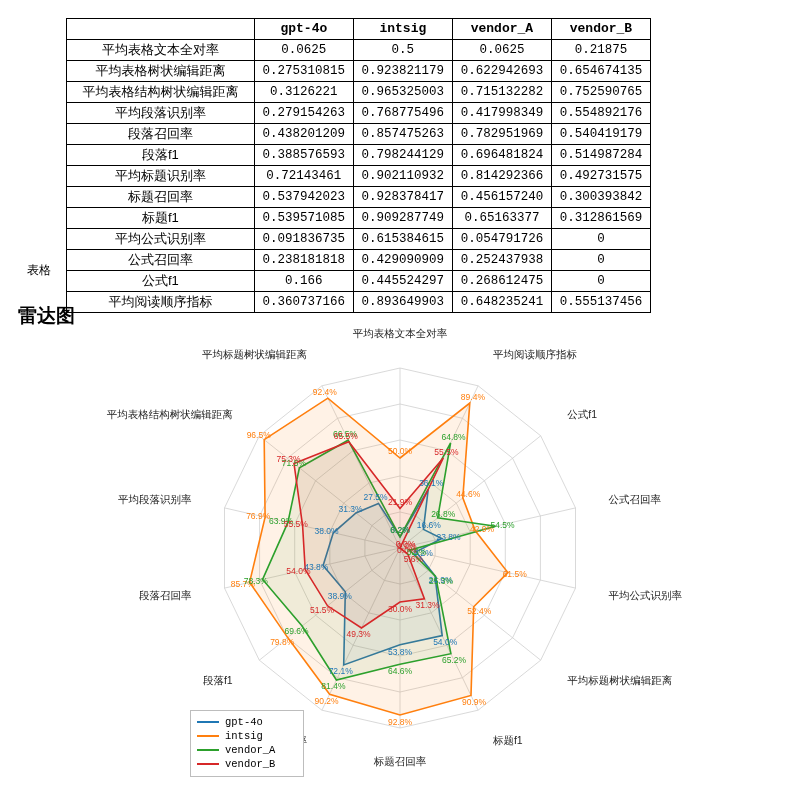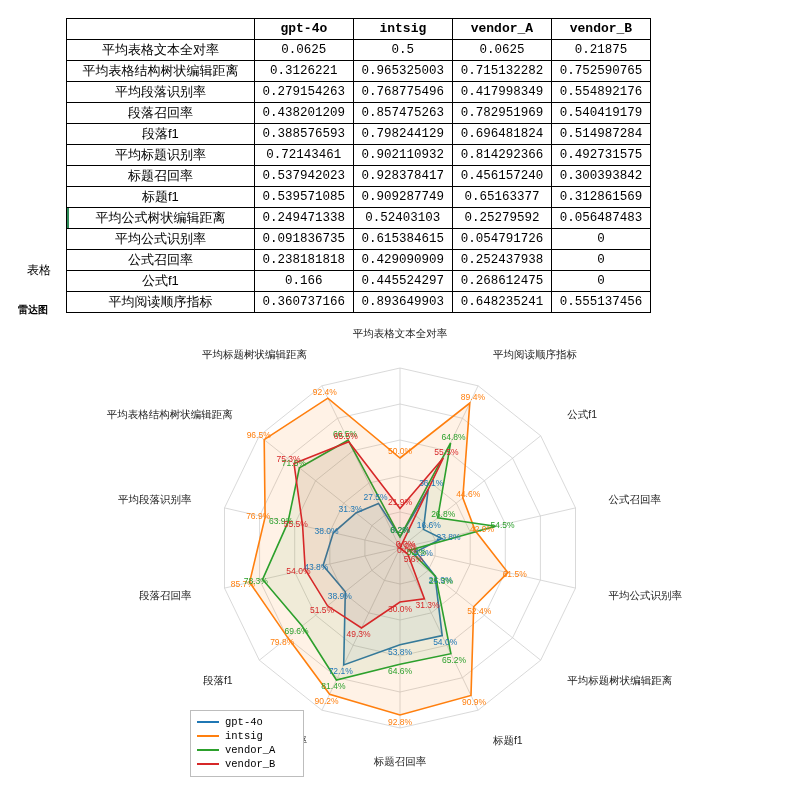--- a/index.html
+++ b/index.html
@@ -49,21 +49,21 @@
     width:95px;
   }
   .hl-left{box-shadow:inset 2px 0 0 #2e8b57;}
   
   #label-table{
     position:absolute;left:27px;top:262px;
     font-size:12px;
   }
   #label-radar{
     position:absolute;left:18px;top:303px;
-    font-size:10px;font-weight:bold;
+    font-size:19px;font-weight:bold;
   }
   
   #radar-area{
     position:absolute;left:0;top:318px;width:799px;height:479px;
   }
   #radar-svg{display:block;}
   .ax-label{font-family:"Liberation Sans",sans-serif;font-size:10.5px;fill:#222;}
   .val-label{font-family:"Liberation Sans",sans-serif;font-size:8.5px;}
   
   #legend{
@@ -95,20 +95,27 @@
     </thead>
     <tbody id="table-body">
         <tr>
           <td class="label">平均表格文本全对率</td>
           <td class="num">0.0625</td>
           <td class="num">0.5</td>
           <td class="num">0.0625</td>
           <td class="num">0.21875</td>
         </tr>
         <tr>
+          <td class="label">平均表格树状编辑距离</td>
+          <td class="num">0.275310815</td>
+          <td class="num">0.923821179</td>
+          <td class="num">0.622942693</td>
+          <td class="num">0.654674135</td>
+        </tr>
+        <tr>
           <td class="label">平均表格结构树状编辑距离</td>
           <td class="num">0.3126221</td>
           <td class="num">0.965325003</td>
           <td class="num">0.715132282</td>
           <td class="num">0.752590765</td>
         </tr>
         <tr>
           <td class="label">平均段落识别率</td>
           <td class="num">0.279154263</td>
           <td class="num">0.768775496</td>
@@ -142,27 +149,20 @@
           <td class="num">0.928378417</td>
           <td class="num">0.456157240</td>
           <td class="num">0.300393842</td>
         </tr>
         <tr>
           <td class="label">标题f1</td>
           <td class="num">0.539571085</td>
           <td class="num">0.909287749</td>
           <td class="num">0.65163377</td>
           <td class="num">0.312861569</td>
-        </tr>
-        <tr>
-          <td class="label hl-left">平均公式树状编辑距离</td>
-          <td class="num">0.249471338</td>
-          <td class="num">0.52403103</td>
-          <td class="num">0.25279592</td>
-          <td class="num">0.056487483</td>
         </tr>
         <tr>
           <td class="label">平均公式识别率</td>
           <td class="num">0.091836735</td>
           <td class="num">0.615384615</td>
           <td class="num">0.054791726</td>
           <td class="num">0</td>
         </tr>
         <tr>
           <td class="label">公式召回率</td>

